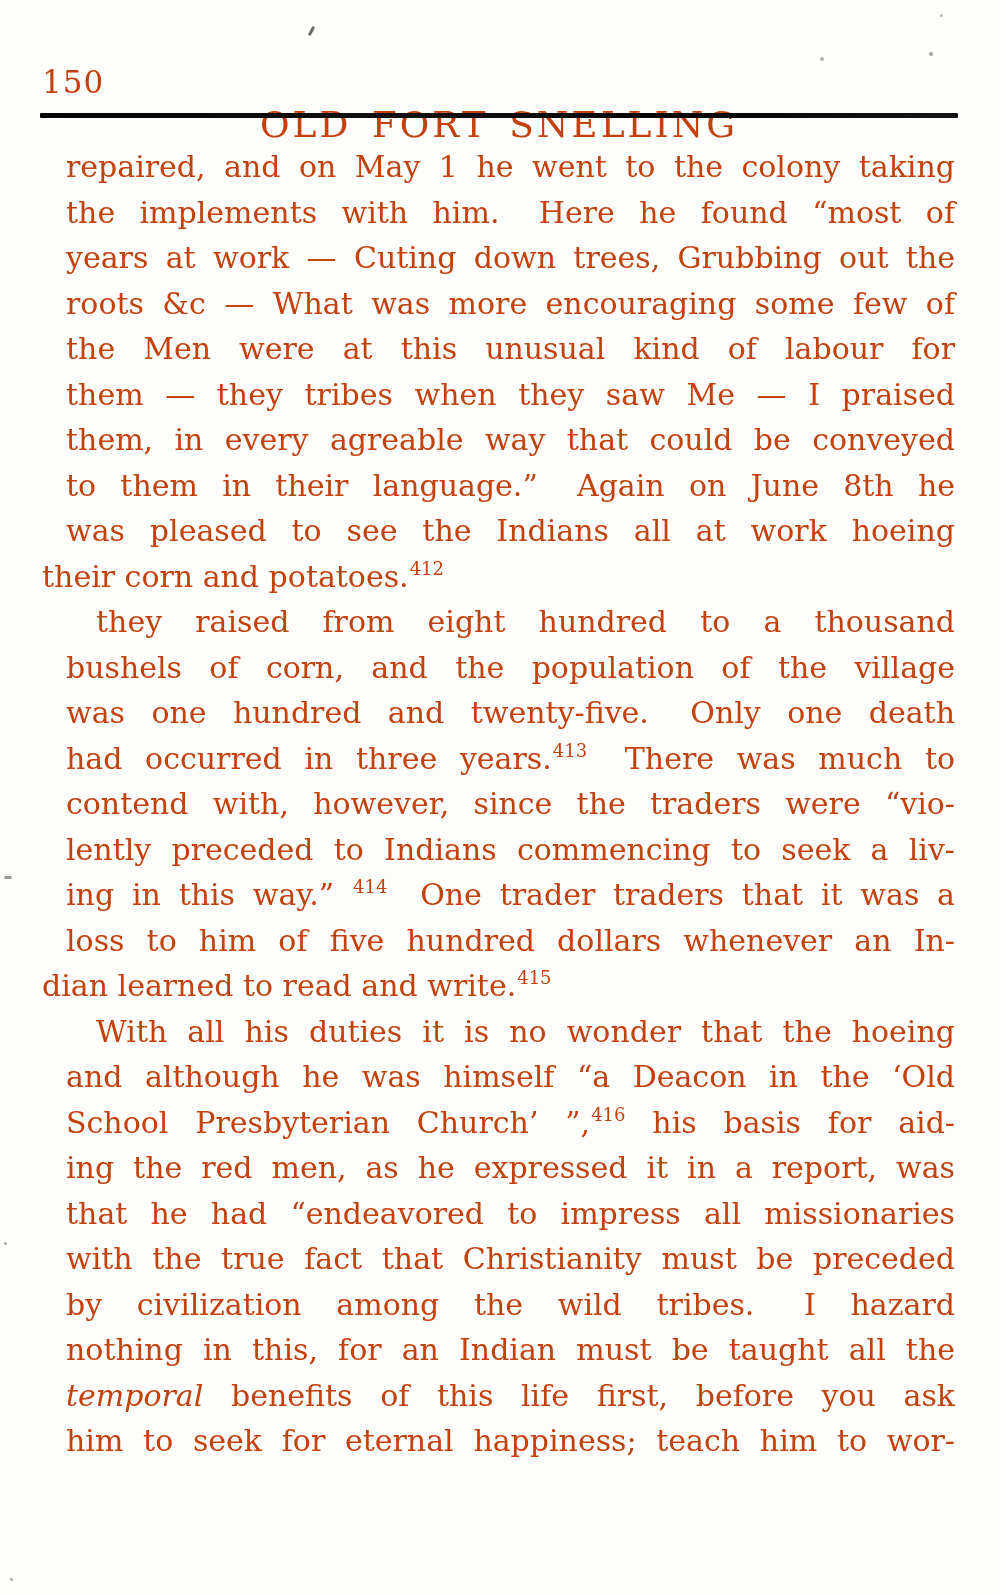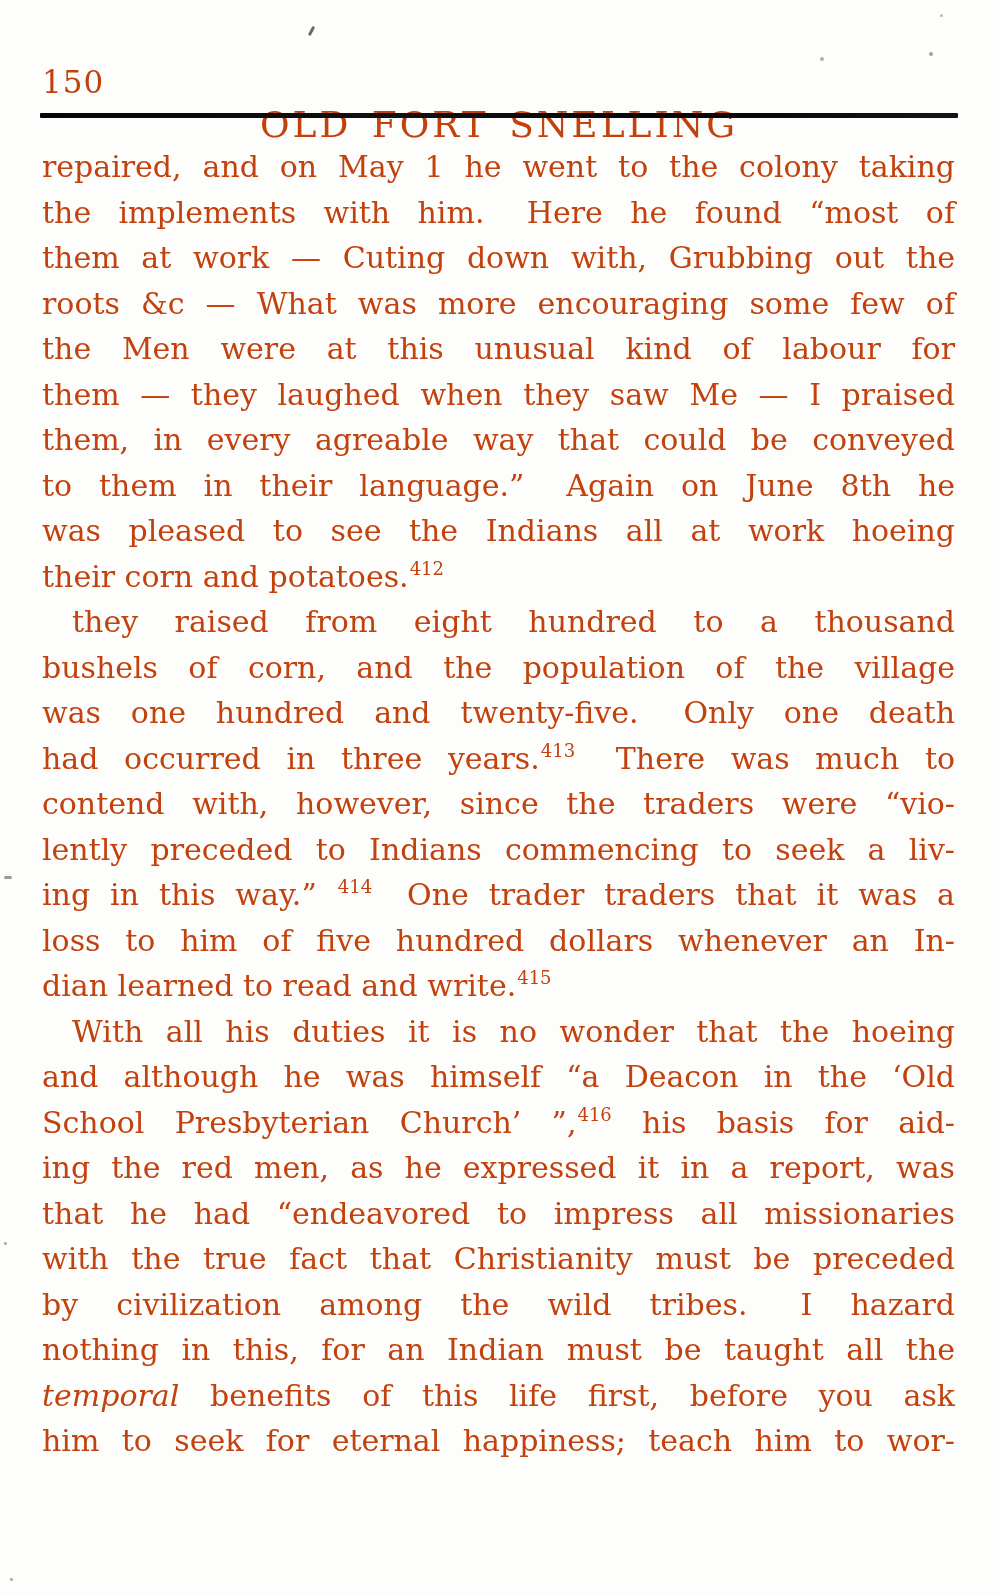--- a/index.html
+++ b/index.html
@@ -57,20 +57,21 @@
   .para { margin: 0; }
   .para.indent .line:first-child { text-indent: 30px; }
   .line {
     white-space: normal;
     text-align: left;
   }
   .line.just {
     text-align: justify;
     text-align-last: justify;
     text-justify: inter-word;
+    margin-left: 24px;
   }
   .supnum {
     font-size: 18px;
     line-height: 0;
     position: relative;
     top: -12px;
     letter-spacing: 0;
     padding-left: 1px;
   }
   .ital { font-style: italic; }
@@ -101,24 +102,24 @@
     <span class="pagenum">150</span>
     <span class="running-title">OLD FORT SNELLING</span>
   </div>
 
   <div class="rule"></div>
 
   <div class="body-text">
       <div class="para">
         <div class="line just"><span>repaired, and on May 1 he went to the colony taking</span></div>
         <div class="line just"><span>the implements with him.  Here he found “most of</span></div>
-        <div class="line just"><span>them at work — Cuting down with, Grubbing out the</span></div>
+        <div class="line just"><span>years at work — Cuting down trees, Grubbing out the</span></div>
         <div class="line just"><span>roots &amp;c — What was more encouraging some few of</span></div>
         <div class="line just"><span>the Men were at this unusual kind of labour for</span></div>
-        <div class="line just"><span>them — they laughed when they saw Me — I praised</span></div>
+        <div class="line just"><span>them — they tribes when they saw Me — I praised</span></div>
         <div class="line just"><span>them, in every agreable way that could be conveyed</span></div>
         <div class="line just"><span>to them in their language.”  Again on June 8th he</span></div>
         <div class="line just"><span>was pleased to see the Indians all at work hoeing</span></div>
         <div class="line"><span>their corn and potatoes.</span><span class="supnum">412</span></div>
       </div>
       <div class="para indent">
         <div class="line just"><span>they raised from eight hundred to a thousand</span></div>
         <div class="line just"><span>bushels of corn, and the population of the village</span></div>
         <div class="line just"><span>was one hundred and twenty-five.  Only one death</span></div>
         <div class="line just"><span>had occurred in three years.</span><span class="supnum">413</span><span>  There was much to</span></div>

